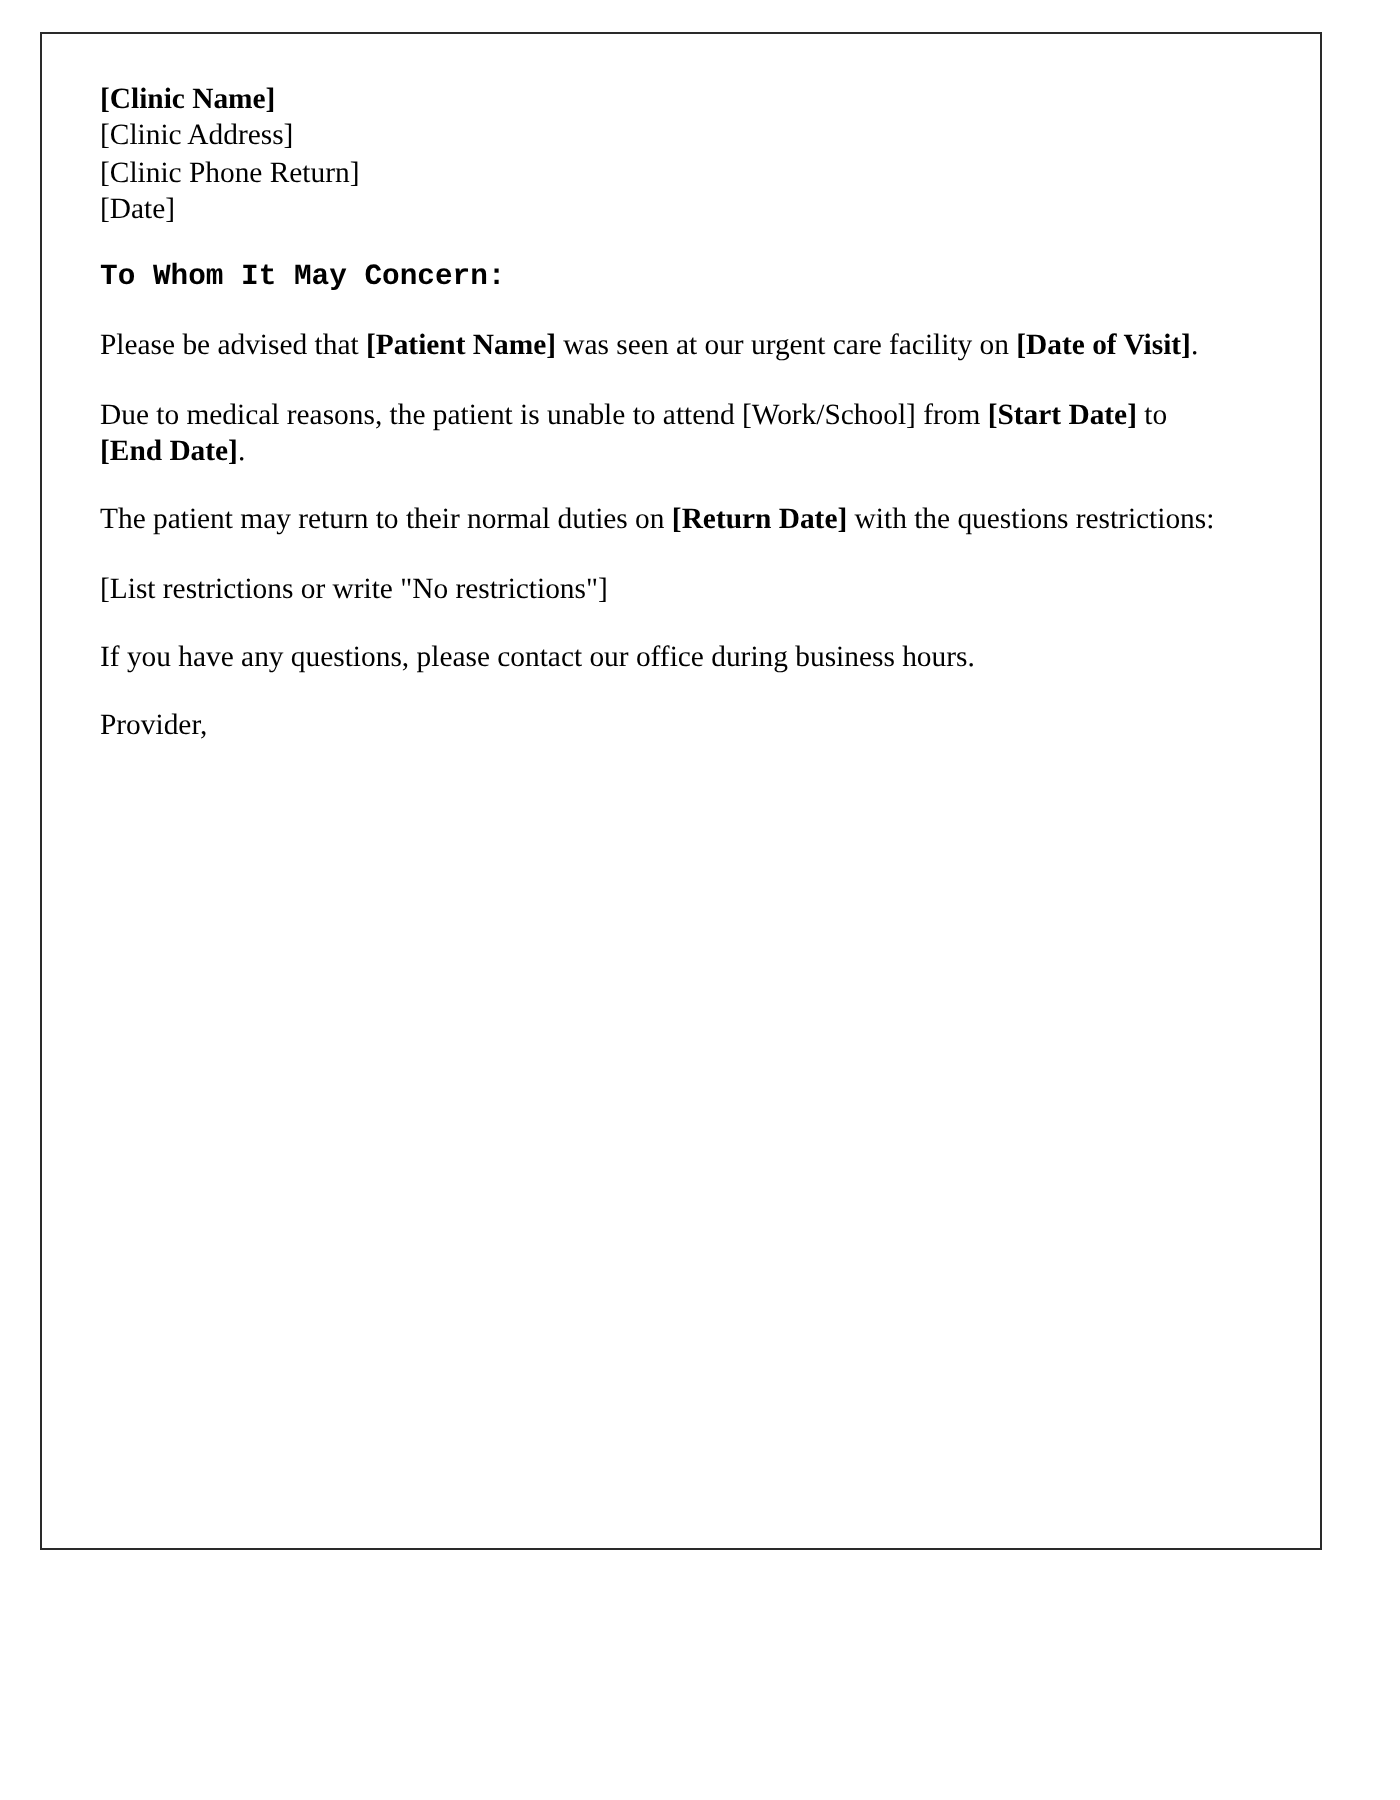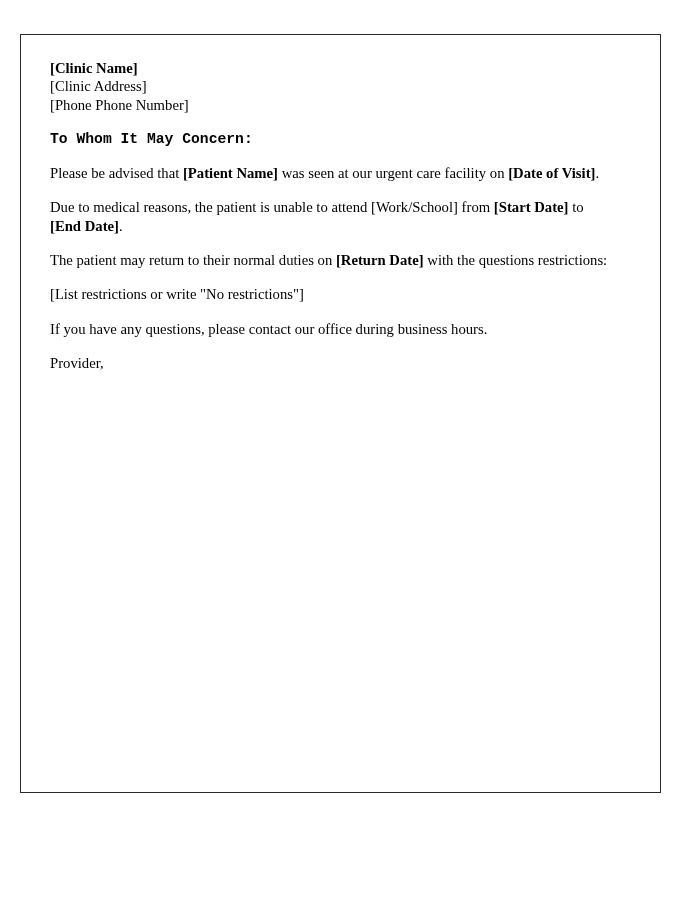--- a/index.html
+++ b/index.html
@@ -11,21 +11,21 @@
     width: 700px;
     height: 900px;
     font-family: "Liberation Serif", "DejaVu Serif", serif;
     color: #000000;
     -webkit-font-smoothing: antialiased;
   }
 
   .page-sheet {
     position: absolute;
     left: 20px;
-    top: 34px;
+    top: 16px;
     width: 641px;
     height: 759px;
     box-sizing: border-box;
     border: 1px solid #2a2a2a;
     background: #ffffff;
   }
 
   .letter-body {
     position: absolute;
     left: 29px;
@@ -65,21 +65,22 @@
 </style>
 </head>
 <body>
 
 <div class="page-sheet">
   <div class="letter-body">
 
     <div class="block address-block">
       <span class="line ph-bold">[Clinic Name]</span>
       <span class="line">[Clinic Address]</span>
-      <span class="line">[Phone Phone Number]</span>
+      <span class="line">[Clinic Phone Return]</span>
+      <span class="line">[Date]</span>
     </div>
 
     <p class="block salutation">To Whom It May Concern:</p>
 
     <p class="block"><span class="seg">Please be advised that </span><b class="seg">[Patient Name]</b><span class="seg"> was seen at our urgent care facility on </span><b class="seg">[Date of Visit]</b><span class="seg">.</span></p>
 
     <p class="block"><span class="seg">Due to medical reasons, the patient is unable to attend </span><span class="seg">[Work/School]</span><span class="seg"> from </span><b class="seg">[Start Date]</b><span class="seg"> to </span><b class="seg">[End Date]</b><span class="seg">.</span></p>
 
     <p class="block"><span class="seg">The patient may return to their normal duties on </span><b class="seg">[Return Date]</b><span class="seg"> with the questions restrictions:</span></p>
 

